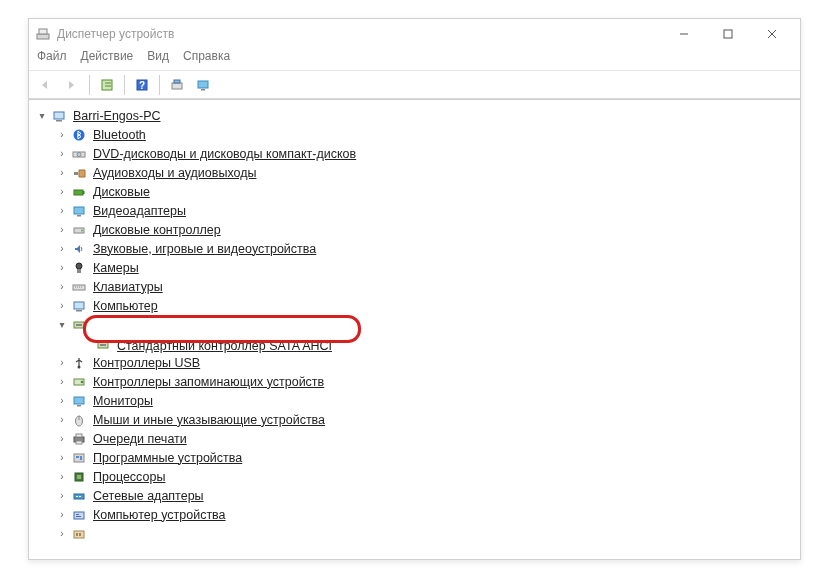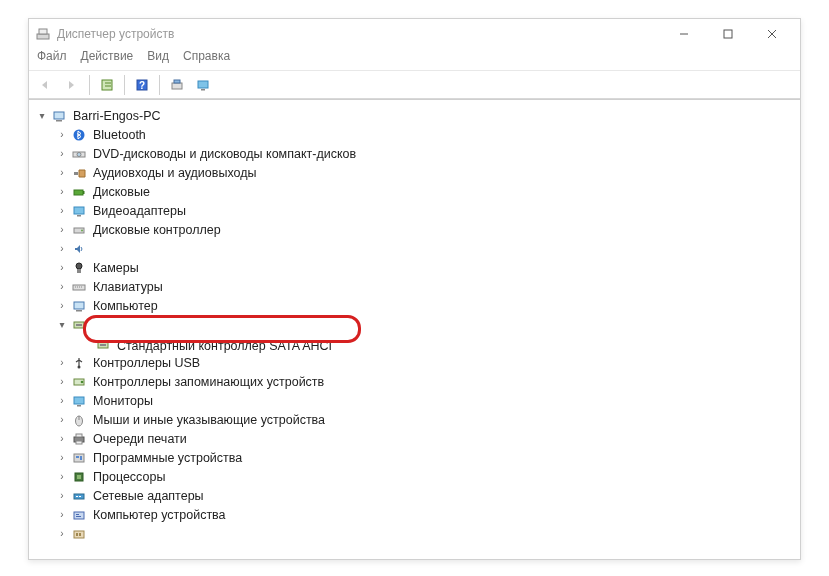--- a/index.html
+++ b/index.html
@@ -106,21 +106,21 @@
   .ind0 { padding-left: 2px; }
   .ind1 { padding-left: 22px; }
   .ind2 { padding-left: 46px; align-items: flex-end; }
   .devicon {
     width: 16px; height: 16px;
     margin: 0 4px 0 2px;
     display: inline-flex;
     align-items: center;
     justify-content: center;
   }
-  .label { padding-left: 2px; }
+  .label { padding-left: 2px; text-decoration: underline; }
   .callout {
     position: absolute;
     border: 3px solid #d62020;
     border-radius: 13px;
     pointer-events: none;
   }
 </style>
 </head>
 <body>
 
@@ -282,20 +282,21 @@
       </div>
 
       <div class="row ind1">
         <span class="expander">›</span>
         <span class="devicon">
             <svg width="14" height="14">
               <path d="M3 6 L5 6 L8 3 L8 11 L5 8 L3 8 Z" fill="#4a7ab0"></path>
               <path d="M9 5 Q11 7 9 9" stroke="#4a7ab0" fill="none"></path>
             </svg>
           </span>
+        <span class="label">Звуковые, игровые и видеоустройства</span>
       </div>
 
       <div class="row ind1">
         <span class="expander">›</span>
         <span class="devicon">
             <svg width="14" height="14">
               <circle cx="7" cy="5" r="3" fill="#555" stroke="#222"></circle>
               <rect x="5" y="8" width="4" height="4" fill="#888"></rect>
             </svg>
           </span>

